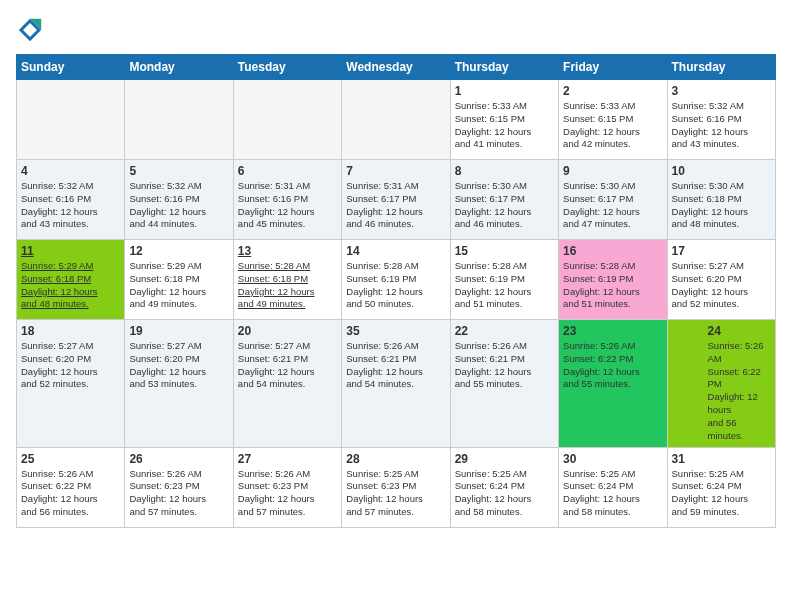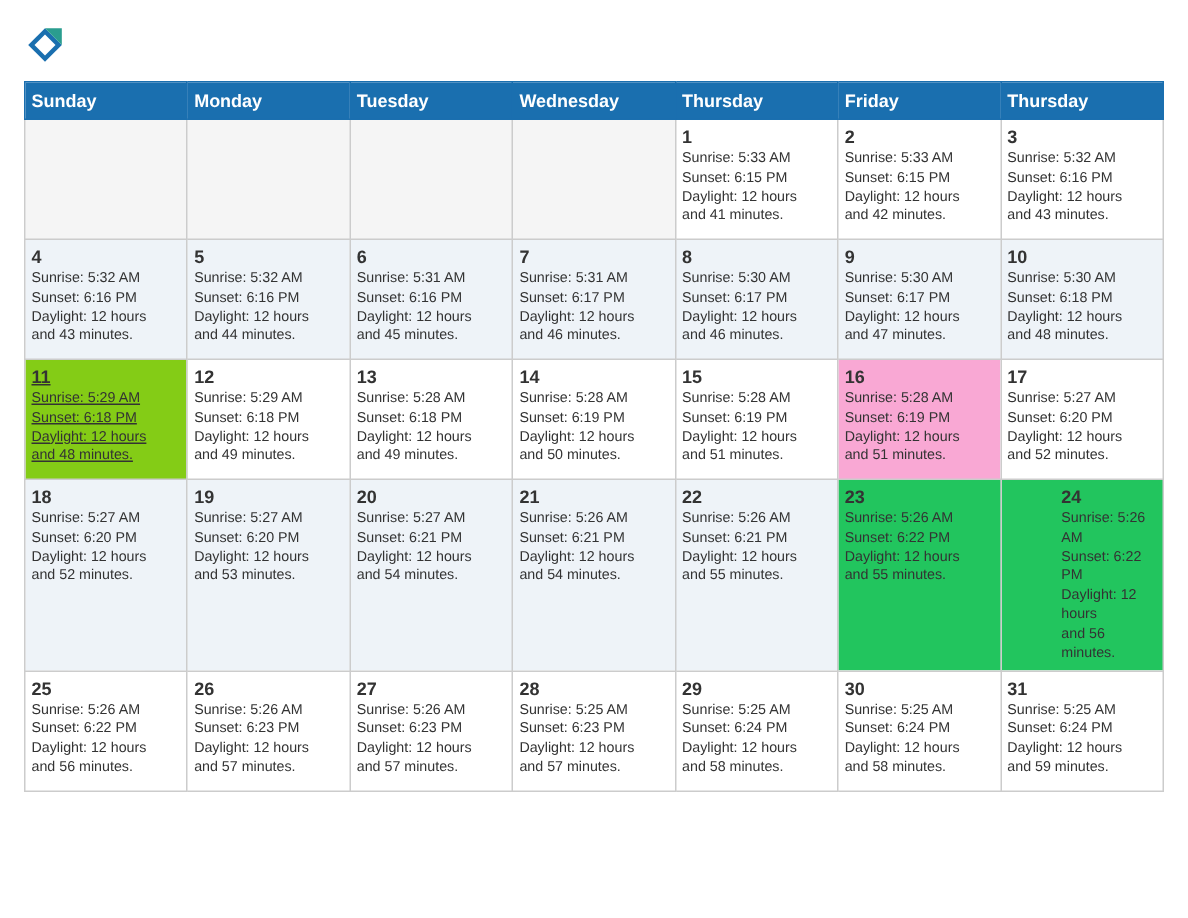--- a/index.html
+++ b/index.html
@@ -217,21 +217,21 @@
 Daylight: 12 hours
 and 48 minutes.</div>
         </td>
         <td style="background: rgb(255, 255, 255);">
           <span class="day-num">12</span>
           <div class="day-info" style="white-space: pre-line;">Sunrise: 5:29 AM
 Sunset: 6:18 PM
 Daylight: 12 hours
 and 49 minutes.</div>
         </td>
-        <td style="background: rgb(255, 255, 255);">
+        <td style="background: rgb(255, 255, 255); text-decoration: underline;">
           <span class="day-num">13</span>
           <div class="day-info" style="white-space: pre-line;">Sunrise: 5:28 AM
 Sunset: 6:18 PM
 Daylight: 12 hours
 and 49 minutes.</div>
         </td>
         <td style="background: rgb(255, 255, 255);">
           <span class="day-num">14</span>
           <div class="day-info" style="white-space: pre-line;">Sunrise: 5:28 AM
 Sunset: 6:19 PM
@@ -276,41 +276,41 @@
 and 53 minutes.</div>
         </td>
         <td style="background: rgb(238, 243, 248);">
           <span class="day-num">20</span>
           <div class="day-info" style="white-space: pre-line;">Sunrise: 5:27 AM
 Sunset: 6:21 PM
 Daylight: 12 hours
 and 54 minutes.</div>
         </td>
         <td style="background: rgb(238, 243, 248);">
-          <span class="day-num">21</span>
+          <span class="day-num">35</span>
           <div class="day-info" style="white-space: pre-line;">Sunrise: 5:26 AM
 Sunset: 6:21 PM
 Daylight: 12 hours
 and 54 minutes.</div>
         </td>
         <td style="background: rgb(238, 243, 248);">
           <span class="day-num">22</span>
           <div class="day-info" style="white-space: pre-line;">Sunrise: 5:26 AM
 Sunset: 6:21 PM
 Daylight: 12 hours
 and 55 minutes.</div>
         </td>
         <td style="background: #22c55e;">
           <span class="day-num">23</span>
           <div class="day-info" style="white-space: pre-line;">Sunrise: 5:26 AM
 Sunset: 6:22 PM
 Daylight: 12 hours
 and 55 minutes.</div>
         </td>
-        <td style="background: #22c55e; padding-left: 40px;">
+        <td style="background: #84cc16; padding-left: 40px;">
           <span class="day-num">24</span>
           <div class="day-info" style="white-space: pre-line;">Sunrise: 5:26 AM
 Sunset: 6:22 PM
 Daylight: 12 hours
 and 56 minutes.</div>
         </td>
       </tr>
       <tr>
         <td style="background: rgb(255, 255, 255); border-radius: 32px;">
           <span class="day-num">25</span>

